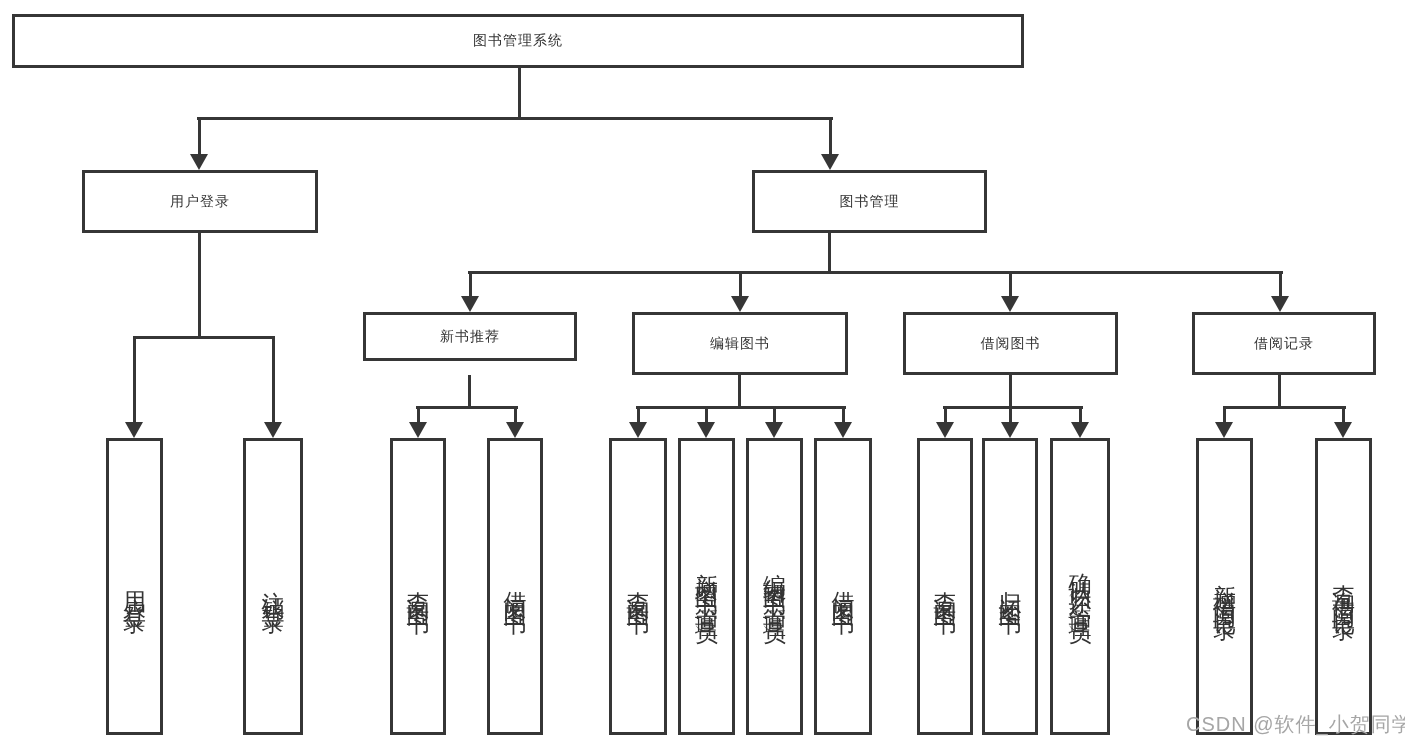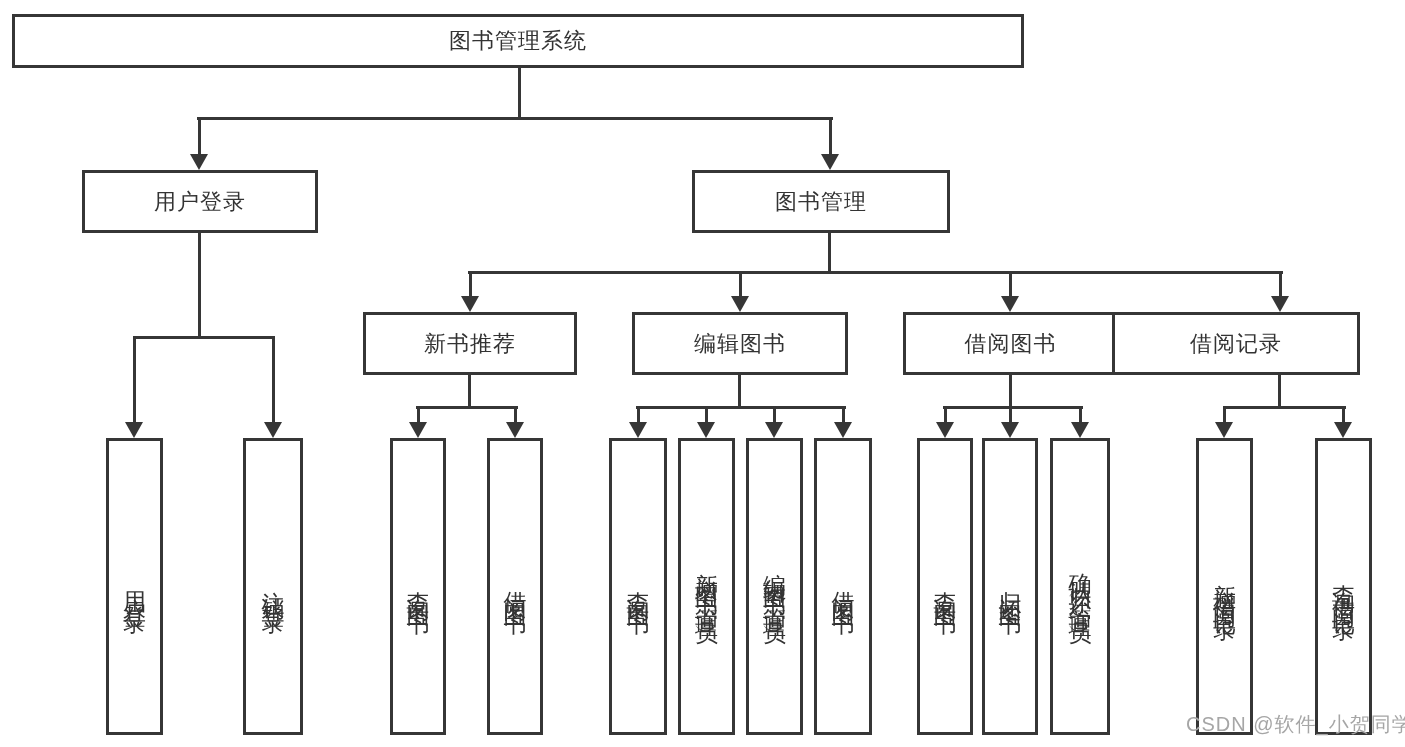--- a/index.html
+++ b/index.html
@@ -17,21 +17,21 @@
     background:var(--bg);
     overflow:hidden;
   }
   .box{
     position:absolute;
     border:3px solid var(--line);
     background:#fff;
     display:flex;align-items:center;justify-content:center;
   }
   .hlabel{
-    font-size:22px;color:var(--ink);letter-spacing:1px;white-space:nowrap;
+    font-size:14px;color:var(--ink);letter-spacing:1px;white-space:nowrap;
   }
   .leaf{top:438px;height:297px;}
   .vlabel{
     writing-mode:vertical-rl;
     font-size:23px;color:var(--ink);
     letter-spacing:7px;line-height:1;
     white-space:nowrap;
   }
   .vline{position:absolute;width:3px;background:var(--line);}
   .hline{position:absolute;height:3px;background:var(--line);}
@@ -67,21 +67,21 @@
       <i class="head"></i>
   </div>
   <div class="arrow" style="left:821px;top:117px;height:53px">
     <i class="shaft"></i>
       <i class="head"></i>
   </div>
 
   <div class="box" style="left:82px;top:170px;width:236px;height:63px">
     <span class="hlabel">用户登录</span>
   </div>
-  <div class="box" style="left:692px;top:170px;width:258px;height:63px">
+  <div class="box" style="left:752px;top:170px;width:235px;height:63px">
     <span class="hlabel">图书管理</span>
   </div>
 
   <div class="vline" style="left:198px;top:233px;height:106px"></div>
   <div class="hline" style="left:133px;top:336px;width:142px"></div>
   <div class="arrow" style="left:125px;top:336px;height:102px">
     <i class="shaft"></i>
       <i class="head"></i>
   </div>
   <div class="arrow" style="left:264px;top:336px;height:102px">
@@ -101,30 +101,30 @@
   </div>
   <div class="arrow" style="left:1001px;top:271px;height:41px">
     <i class="shaft"></i>
       <i class="head"></i>
   </div>
   <div class="arrow" style="left:1271px;top:271px;height:41px">
     <i class="shaft"></i>
       <i class="head"></i>
   </div>
 
-  <div class="box" style="left:363px;top:312px;width:214px;height:63px">
+  <div class="box" style="left:363px;top:312px;width:214px;height:49px">
     <span class="hlabel">新书推荐</span>
   </div>
   <div class="box" style="left:632px;top:312px;width:216px;height:63px">
     <span class="hlabel">编辑图书</span>
   </div>
   <div class="box" style="left:903px;top:312px;width:215px;height:63px">
     <span class="hlabel">借阅图书</span>
   </div>
-  <div class="box" style="left:1112px;top:312px;width:248px;height:63px">
+  <div class="box" style="left:1192px;top:312px;width:184px;height:63px">
     <span class="hlabel">借阅记录</span>
   </div>
 
   <div class="vline" style="left:468px;top:375px;height:34px"></div>
   <div class="hline" style="left:416px;top:406px;width:102px"></div>
   <div class="arrow" style="left:409px;top:406px;height:32px">
     <i class="shaft"></i>
       <i class="head"></i>
   </div>
   <div class="arrow" style="left:506px;top:406px;height:32px">

